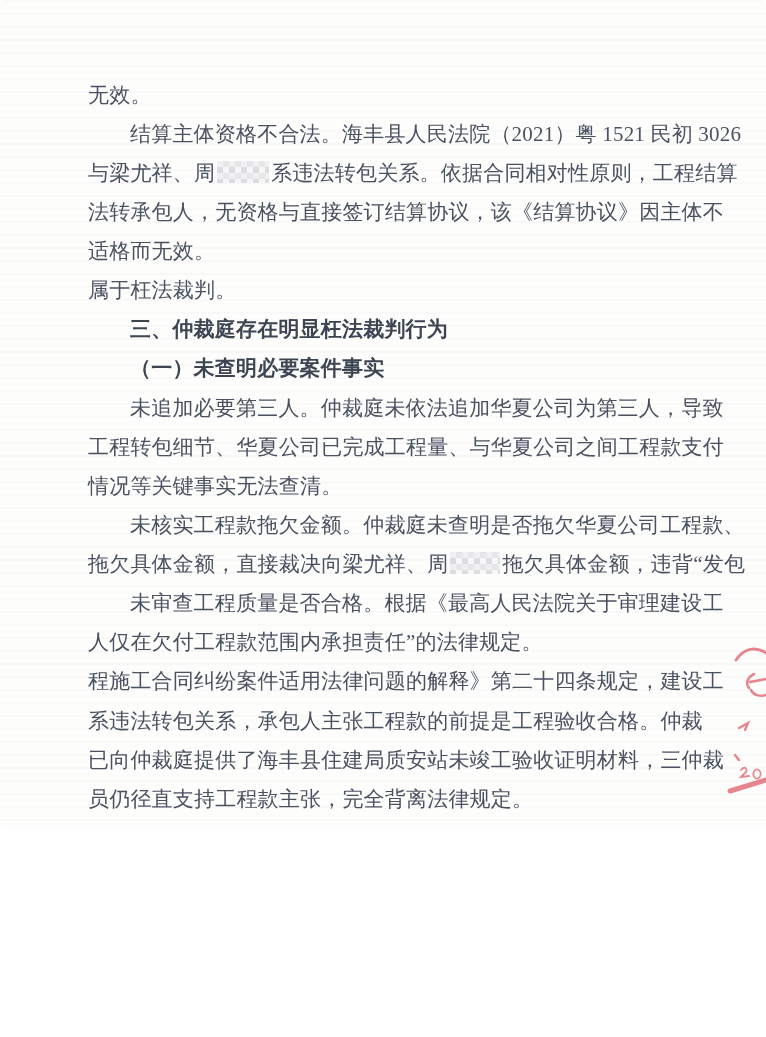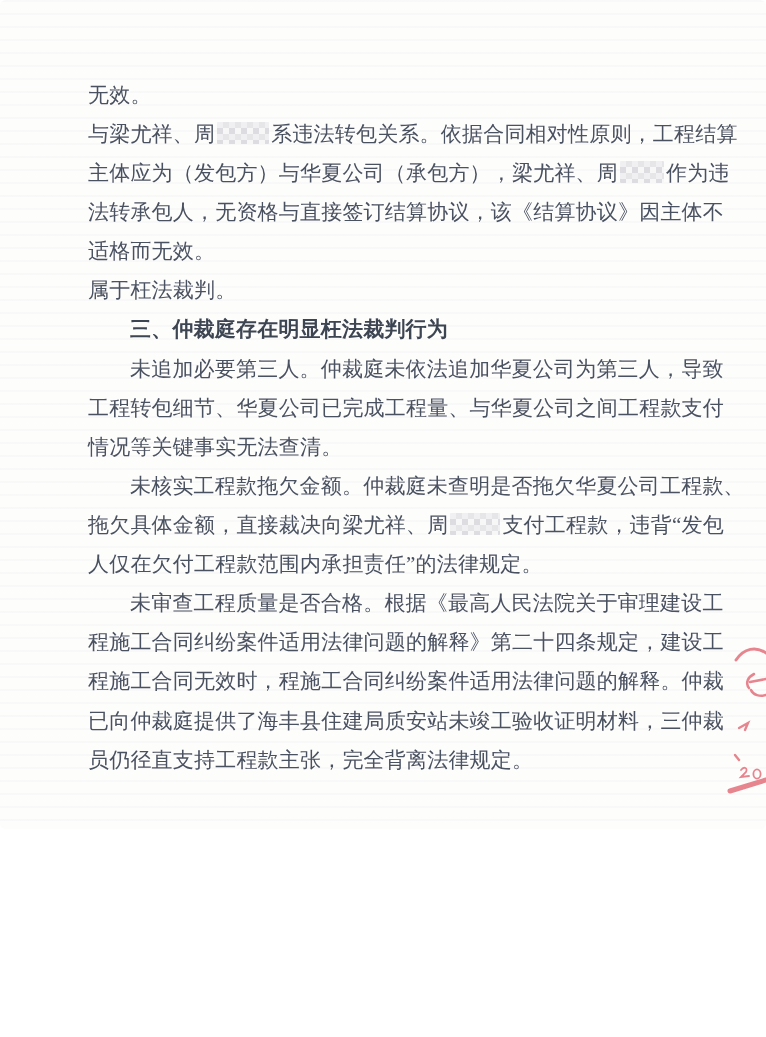--- a/index.html
+++ b/index.html
@@ -49,35 +49,36 @@
     border-bottom:2px solid #0a0a0a;
   }
 </style>
 </head>
 <body>
 
 <div class="page">
 
   <div class="content">
     <div class="line">无效。</div>
+    <div class="line indent">结算主体资格不合法。海丰县人民法院（2021）粤 1521 民初 3026</div>
     <div class="line"><span>与梁尤祥、周</span><span class="mosaic m1"></span><span>系违法转包关系。依据合同相对性原则，工程结算</span></div>
-    <div class="line"><span>主体应为（发包方）与华夏公司（承包方），梁尤祥、周</span><span class="mosaic m2"></span><span>作为违</span></div>
     <div class="line">法转承包人，无资格与直接签订结算协议，该《结算协议》因主体不</div>
     <div class="line">适格而无效。</div>
     <div class="line">属于枉法裁判。</div>
     <div class="line indent bold">三、仲裁庭存在明显枉法裁判行为</div>
+    <div class="line indent bold">（一）未查明必要案件事实</div>
     <div class="line indent">未追加必要第三人。仲裁庭未依法追加华夏公司为第三人，导致</div>
     <div class="line">工程转包细节、华夏公司已完成工程量、与华夏公司之间工程款支付</div>
     <div class="line">情况等关键事实无法查清。</div>
     <div class="line indent">未核实工程款拖欠金额。仲裁庭未查明是否拖欠华夏公司工程款、</div>
-    <div class="line"><span>拖欠具体金额，直接裁决向梁尤祥、周</span><span class="mosaic m3"></span><span>支付工程款，违背“发包</span></div>
+    <div class="line"><span>拖欠具体金额，直接裁决向梁尤祥、周</span><span class="mosaic m3"></span><span>拖欠具体金额，违背“发包</span></div>
+    <div class="line indent">未审查工程质量是否合格。根据《最高人民法院关于审理建设工</div>
     <div class="line">人仅在欠付工程款范围内承担责任”的法律规定。</div>
-    <div class="line indent">未审查工程质量是否合格。根据《最高人民法院关于审理建设工</div>
     <div class="line">程施工合同纠纷案件适用法律问题的解释》第二十四条规定，建设工</div>
-    <div class="line">程施工合同无效时，程施工合同纠纷案件适用法律问题的解释。仲裁</div>
+    <div class="line">系违法转包关系，承包人主张工程款的前提是工程验收合格。仲裁</div>
     <div class="line">已向仲裁庭提供了海丰县住建局质安站未竣工验收证明材料，三仲裁</div>
     <div class="line">员仍径直支持工程款主张，完全背离法律规定。</div>
   </div>
 
   <div class="footer">第 3页 共 5页</div>
 
   <svg class="seal" viewBox="0 0 42 160" aria-hidden="true">
     <g stroke="#e4717c" fill="none" stroke-linecap="round" opacity="0.85">
       <path d="M12,22 C20,10 32,8 42,15" stroke-width="3"></path>
       <path d="M30,36 c-6,3 -9,9 -5,14" stroke-width="2.6"></path>

